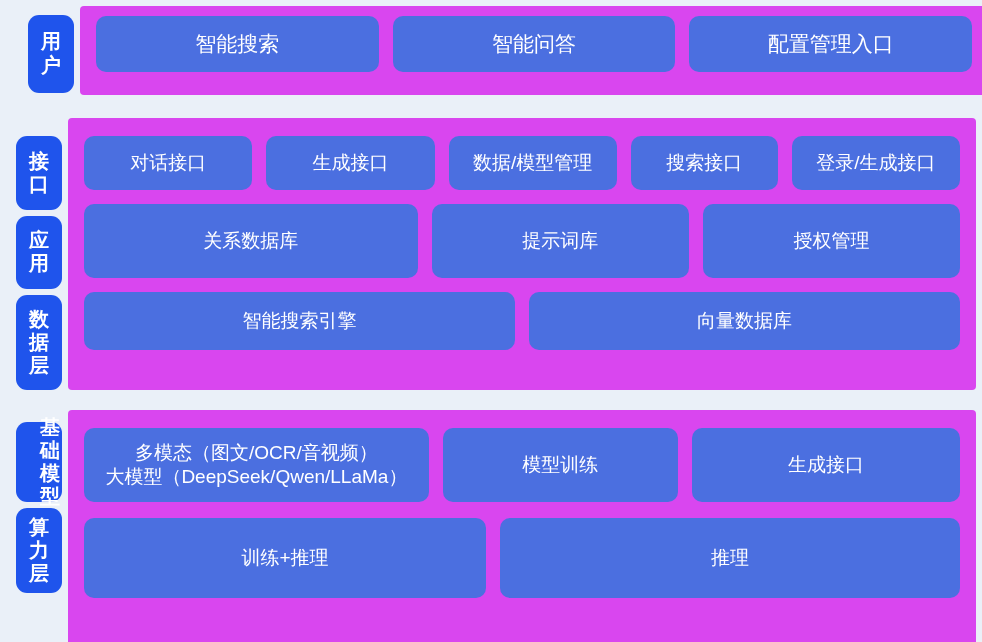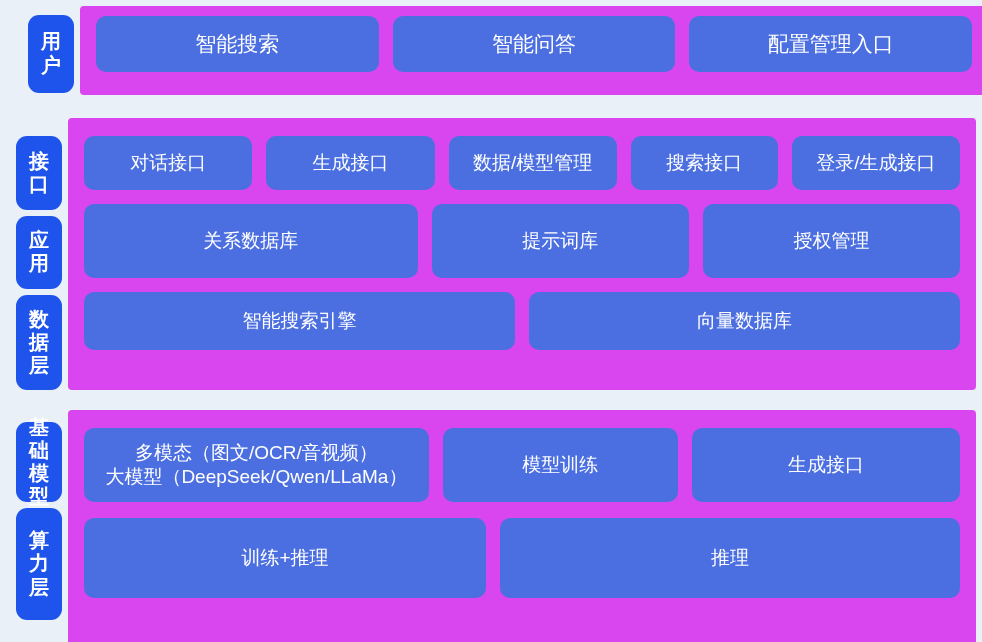--- a/index.html
+++ b/index.html
@@ -116,22 +116,22 @@
   #band-mid .tab.t3 { height: 98px; }
   #band-mid .rail { justify-content: flex-start; padding-top: 18px; gap: 6px; }
   #band-mid .panel { height: 272px; padding: 18px 16px; gap: 14px; }
   #band-mid .box { height: 54px; }
   #band-mid .row.r2 .box { height: 74px; }
   #band-mid .row.r3 .box { height: 58px; }
 
   
   #band-base { top: 410px; height: 226px; }
   #band-base .rail { justify-content: flex-start; padding-top: 12px; gap: 6px; }
-  #band-base .tab.b1 { height: 80px; }
-  #band-base .tab.b2 { height: 112px; }
+  #band-base .tab.b1 { height: 80px; justify-content: flex-end; }
+  #band-base .tab.b2 { height: 85px; }
   #band-base .panel { height: 276px; padding: 18px 16px; gap: 16px; }
   #band-base .box { height: 74px; }
   #band-base .row.r2 .box { height: 80px; }
   .box.multiline { font-size: 19px; line-height: 1.28; }
 </style>
 </head>
 <body>
 
 <div id="diagram">
 

